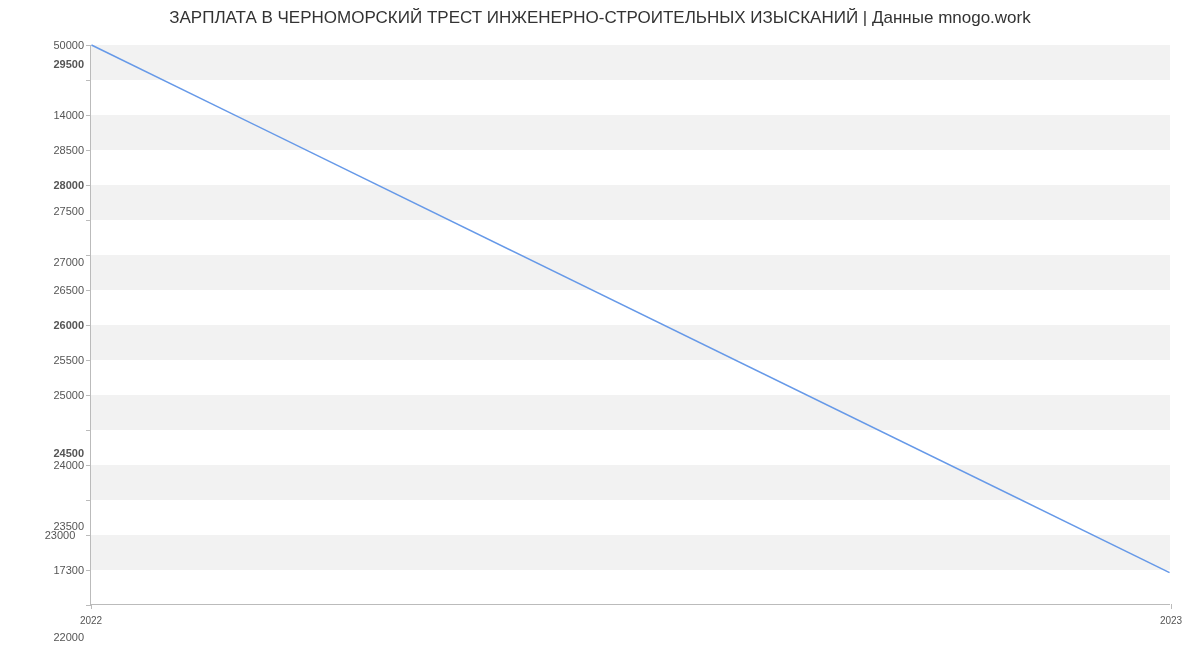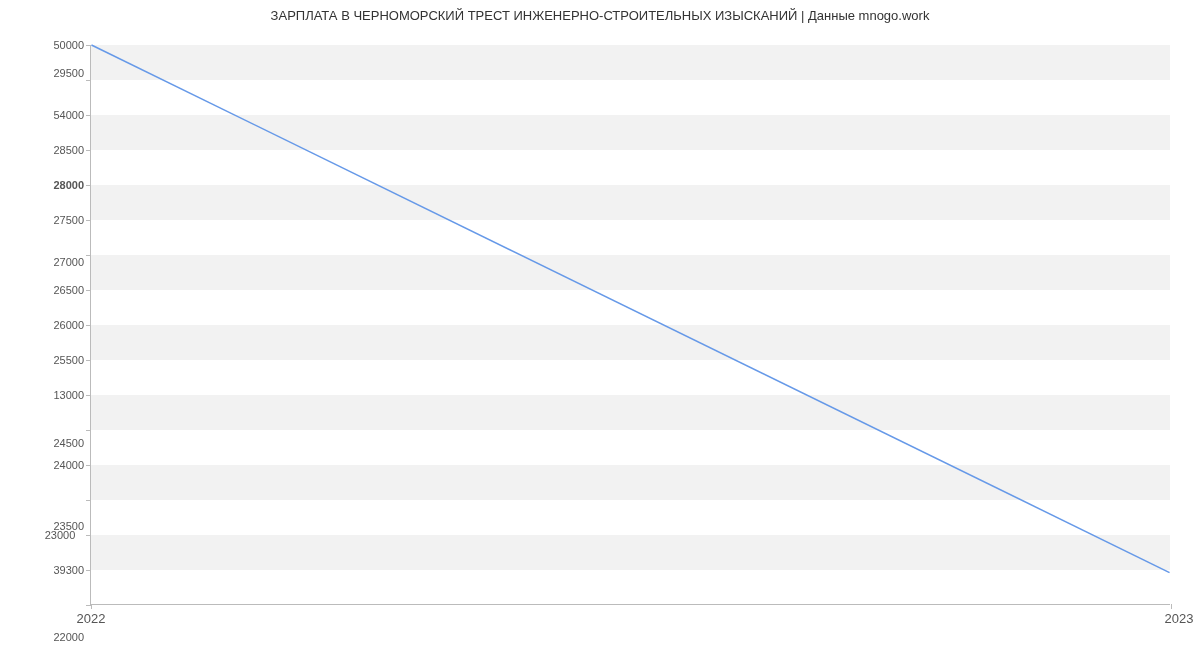--- a/index.html
+++ b/index.html
@@ -15,21 +15,21 @@
     position: relative;
     width: 1200px;
     height: 650px;
   }
   .title {
     position: absolute;
     top: 8px;
     left: 0;
     width: 100%;
     text-align: center;
-    font-size: 13px;
+    font-size: 17px;
     color: #333;
   }
   .plot {
     position: absolute;
     left: 90px;
     top: 45px;
     width: 1080px;
     height: 560px;
     border-left: 1px solid #bbb;
     border-bottom: 1px solid #bbb;
@@ -54,21 +54,21 @@
   .ytick-mark {
     position: absolute;
     left: -5px;
     width: 5px;
     height: 1px;
     background: #bbb;
   }
   .xtick {
     position: absolute;
     bottom: -22px;
-    font-size: 13px;
+    font-size: 10px;
     color: #555;
     transform: translateX(-50%);
   }
   .xtick-mark {
     position: absolute;
     bottom: -5px;
     width: 1px;
     height: 5px;
     background: #bbb;
   }
@@ -93,50 +93,50 @@
       <div class="band" style="top: 210px; height: 35px;"></div>
       <div class="band" style="top: 280px; height: 35px;"></div>
       <div class="band" style="top: 350px; height: 35px;"></div>
       <div class="band" style="top: 420px; height: 35px;"></div>
       <div class="band" style="top: 490px; height: 35px;"></div>
     <svg class="line-layer" id="line-layer" viewBox="0 0 1080 560">
         <path d="M0 0 L1080 528.5" fill="none" stroke="#6699e8" stroke-width="1.5"></path>
       </svg>
   <div class="ytick" style="top: 592px;">22000</div>
       <div class="ytick-mark" style="top: 560px;"></div>
-      <div class="ytick" style="top: 525px;">39300</div>
+      <div class="ytick" style="top: 525px;">17300</div>
       <div class="ytick-mark" style="top: 525px;"></div>
       <div class="ytick" style="top: 490px; text-align: center;">23000</div>
       <div class="ytick-mark" style="top: 490px;"></div>
       <div class="ytick" style="top: 481px;">23500</div>
       <div class="ytick-mark" style="top: 455px;"></div>
       <div class="ytick" style="top: 420px;">24000</div>
       <div class="ytick-mark" style="top: 420px;"></div>
-      <div class="ytick" style="top: 398px;">24500</div>
+      <div class="ytick" style="top: 408px; font-weight: bold;">24500</div>
       <div class="ytick-mark" style="top: 385px;"></div>
-      <div class="ytick" style="top: 350px;">13000</div>
+      <div class="ytick" style="top: 350px;">25000</div>
       <div class="ytick-mark" style="top: 350px;"></div>
       <div class="ytick" style="top: 315px;">25500</div>
       <div class="ytick-mark" style="top: 315px;"></div>
-      <div class="ytick" style="top: 280px;">26000</div>
+      <div class="ytick" style="top: 280px; font-weight: bold;">26000</div>
       <div class="ytick-mark" style="top: 280px;"></div>
       <div class="ytick" style="top: 245px;">26500</div>
       <div class="ytick-mark" style="top: 245px;"></div>
       <div class="ytick" style="top: 217px;">27000</div>
       <div class="ytick-mark" style="top: 210px;"></div>
-      <div class="ytick" style="top: 175px;">27500</div>
+      <div class="ytick" style="top: 166px;">27500</div>
       <div class="ytick-mark" style="top: 175px;"></div>
       <div class="ytick" style="top: 140px; font-weight: bold;">28000</div>
       <div class="ytick-mark" style="top: 140px;"></div>
       <div class="ytick" style="top: 105px;">28500</div>
       <div class="ytick-mark" style="top: 105px;"></div>
-      <div class="ytick" style="top: 70px;">54000</div>
+      <div class="ytick" style="top: 70px;">14000</div>
       <div class="ytick-mark" style="top: 70px;"></div>
-      <div class="ytick" style="top: 28px;">29500</div>
+      <div class="ytick" style="top: 19px; font-weight: bold;">29500</div>
       <div class="ytick-mark" style="top: 35px;"></div>
       <div class="ytick" style="top: 0px;">50000</div>
       <div class="ytick-mark" style="top: 0px;"></div>
       <div class="xtick" style="left: 0px;">2022</div>
       <div class="xtick-mark" style="left: 0px;"></div>
-      <div class="xtick" style="left: 1080px; margin-left: 8px;">2023</div>
+      <div class="xtick" style="left: 1080px;">2023</div>
       <div class="xtick-mark" style="left: 1080px;"></div>
     </div>
 </div>
 
 </body></html>

